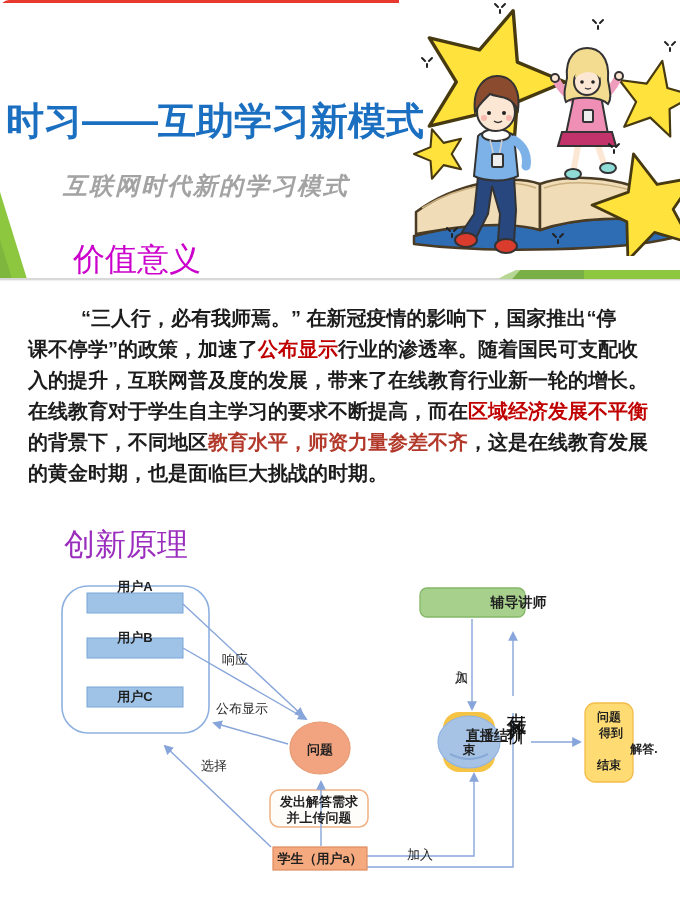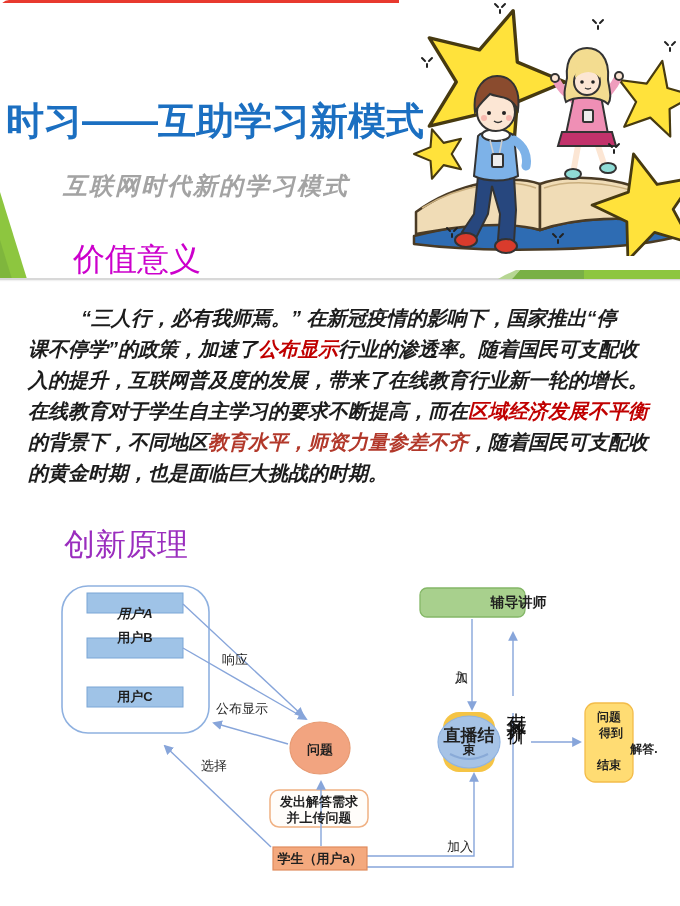--- a/index.html
+++ b/index.html
@@ -27,21 +27,21 @@
     position:absolute;left:64px;top:524px;font-size:31px;font-weight:500;
     color:var(--purple);white-space:nowrap;
   }
   
   .para{
     position:absolute;left:28px;top:303px;width:640px;
     font-size:20px;line-height:31px;font-weight:600;color:var(--ink);
   }
   .para .pline{white-space:nowrap;}
   .para .pline.indent{padding-left:53px;}
-  .seg{color:var(--ink);font-style:italic;}
+  .seg{color:var(--ink);}
   .seg.red1{color:var(--red-highlight);}
   .seg.red2{color:var(--red-highlight2);}
   
   .diagram{position:absolute;left:0;top:576px;width:680px;height:330px;}
   .diagram svg{position:absolute;left:0;top:0;}
   .dlabel{position:absolute;color:#1f1f1f;font-size:13px;white-space:nowrap;}
   .dlabel.bold{font-weight:700;}
   .dlabel.center{text-align:center;}
   .vtext{writing-mode:vertical-rl;text-orientation:upright;}
   .pay-label{
@@ -133,21 +133,21 @@
 
   <div class="title">时习——互助学习新模式</div>
   <div class="subtitle">互联网时代新的学习模式</div>
   <div class="section-title-1">价值意义</div>
 
   <div class="para">
     <div class="pline indent"><span class="seg">“三人行，必有我师焉。” 在新冠疫情的影响下，国家推出“停</span></div>
     <div class="pline"><span class="seg">课不停学”的政策，加速了</span><span class="seg red1">公布显示</span><span class="seg">行业的渗透率。随着国民可支配收</span></div>
     <div class="pline"><span class="seg">入的提升，互联网普及度的发展，带来了在线教育行业新一轮的增长。</span></div>
     <div class="pline"><span class="seg">在线教育对于学生自主学习的要求不断提高，而在</span><span class="seg red1">区域经济发展不平衡</span></div>
-    <div class="pline"><span class="seg">的背景下，不同地区</span><span class="seg red2">教育水平，师资力量参差不齐</span><span class="seg">，随着国民可支配收</span></div>
+    <div class="pline"><span class="seg">的背景下，不同地区</span><span class="seg red2">教育水平，师资力量参差不齐</span><span class="seg">，这是在线教育发展</span></div>
     <div class="pline"><span class="seg">的黄金时期，也是面临巨大挑战的时期。</span></div>
   </div>
 
   <div class="section-title-2">创新原理</div>
 
   <div class="diagram">
     <svg width="680" height="330" viewBox="0 0 680 330">
       <defs>
         <marker id="arr" viewBox="0 0 10 10" refX="8" refY="5" markerWidth="7" markerHeight="7" orient="auto-start-reverse">
           <path d="M0,0 L10,5 L0,10 z" fill="#87a5da"></path>
@@ -175,34 +175,34 @@
 
       <ellipse cx="320" cy="172" rx="30" ry="26" style="fill:var(--node-salmon)" stroke="#e79a72" stroke-width="1.2"></ellipse>
       <rect x="273" y="271" width="94" height="23" style="fill:var(--node-student)" stroke="#e08c5e" stroke-width="1.2"></rect>
       <rect x="420" y="12" width="105" height="29" rx="7" style="fill:var(--node-green);stroke:var(--node-green-border)" stroke-width="1.3"></rect>
       <rect x="443" y="136" width="52" height="60" rx="16" style="fill:var(--node-yellow)"></rect>
       <ellipse cx="469" cy="166" rx="31" ry="26" style="fill:var(--live-blue)" stroke="#8fb3e2" stroke-width="1.2"></ellipse>
       <path d="M450,178 Q469,188 488,178" stroke="#7d9fd0" stroke-width="2" fill="none" opacity="0.7"></path>
       <rect x="585" y="127" width="48" height="79" rx="10" style="fill:var(--node-yellow-light)" stroke="#f3bc4a" stroke-width="1.3"></rect>
     </svg>
 
-    <div class="dlabel bold center" style="left:87px;top:29px;width:96px;font-style:italic;">用户A</div>
+    <div class="dlabel bold center" style="left:87px;top:2px;width:96px;">用户A</div>
     <div class="dlabel bold center" style="left:87px;top:53px;width:96px;">用户B</div>
     <div class="dlabel bold center" style="left:87px;top:112px;width:96px;">用户C</div>
     <div class="dlabel" style="left:222px;top:75px;">响应</div>
     <div class="dlabel" style="left:216px;top:124px;">公布显示</div>
     <div class="dlabel" style="left:201px;top:181px;">选择</div>
     <div class="dlabel bold center" style="left:290px;top:165px;width:60px;">问题</div>
     <div class="dlabel bold center" style="left:270px;top:218px;width:98px;line-height:16px;">发出解答需求</div>
     <div class="dlabel bold center" style="left:270px;top:234px;width:98px;line-height:16px;">并上传问题</div>
     <div class="dlabel bold center" style="left:273px;top:274px;width:94px;">学生（用户a）</div>
-    <div class="dlabel" style="left:407px;top:262px;margin-left:40px;">加入</div>
+    <div class="dlabel" style="left:407px;top:270px;">加入</div>
     <div class="dlabel vtext" style="left:452px;top:84px;">加入</div>
     <div class="dlabel bold" style="left:420px;top:12px;width:105px;height:29px;line-height:29px;text-align:center;font-size:14px;padding-left:46px;">辅导讲师</div>
-    <div class="dlabel bold center" style="left:438px;top:152px;width:62px;font-size:17px;line-height:15px;">直播结</div>
+    <div class="dlabel bold center" style="left:456px;top:152px;width:62px;font-size:14px;line-height:15px;text-decoration:underline;">直播结</div>
     <div class="dlabel bold center" style="left:438px;top:167px;width:62px;font-size:12.5px;line-height:15px;">束</div>
     <div class="pay-label">支付并评价</div>
     <div class="dlabel bold center" style="left:585px;top:133px;width:48px;font-size:12px;line-height:16px;">问题</div>
     <div class="dlabel bold center" style="left:585px;top:149px;width:52px;font-size:12px;line-height:16px;">得到</div>
     <div class="dlabel bold center" style="left:585px;top:165px;width:48px;font-size:12px;line-height:16px;padding-left:35px;">解答.</div>
     <div class="dlabel bold center" style="left:585px;top:181px;width:48px;font-size:12px;line-height:16px;">结束</div>
   </div>
 
 </div>
 

